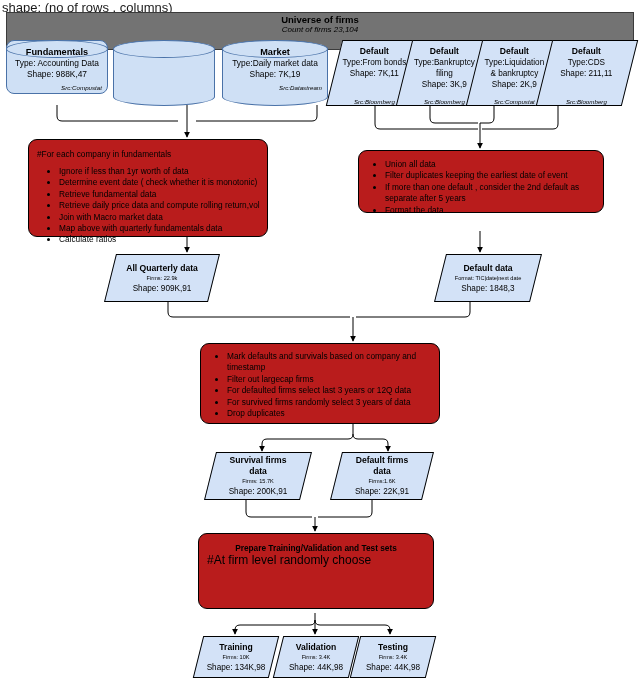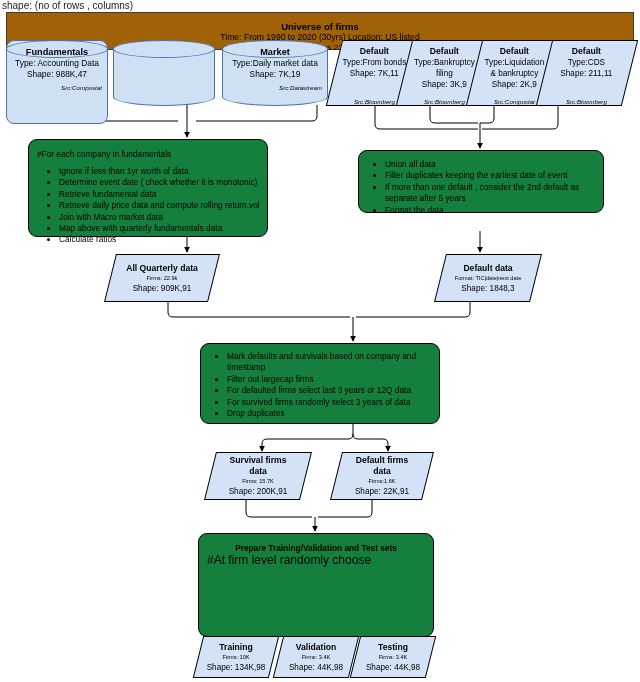--- a/index.html
+++ b/index.html
@@ -5,28 +5,28 @@
   html,body{margin:0;padding:0;background:#ffffff;}
   body{
     font-family:"Liberation Sans", sans-serif;
     width:640px;height:682px;position:relative;overflow:hidden;
     color:#000;
   }
   #stage{position:absolute;left:0;top:0;width:640px;height:682px;}
   svg.connectors{position:absolute;left:0;top:0;width:640px;height:682px;pointer-events:none;}
 
   .caption{
-    position:absolute;left:2px;top:0px;font-size:10px;color:#1a1a1a;
+    position:absolute;left:2px;top:0px;font-size:13px;color:#1a1a1a;
     white-space:nowrap;
   }
 
   
   .banner{
-    position:absolute;background:#a16207;border:1px solid #3b3b3b;
-    box-sizing:border-box;text-align:center;padding-top:8px;
+    position:absolute;background:#737373;border:1px solid #3b3b3b;
+    box-sizing:border-box;text-align:center;padding-top:1px;
   }
   .banner .b-title{font-size:9.5px;font-weight:bold;line-height:11px;}
   .banner .b-sub{font-size:8.6px;line-height:11px;}
   .banner .b-count{font-size:8px;font-style:italic;line-height:10px;}
 
   
   .cyl{
     position:absolute;box-sizing:border-box;
     background:#cfe0f5;border:1px solid #4a72a8;
     border-radius:50% / 14%;
@@ -57,21 +57,21 @@
   .para .p-title{font-size:8.6px;font-weight:bold;line-height:11px;}
   .para .p-line{font-size:8.2px;line-height:11px;}
   .para .p-small{font-size:5.6px;line-height:9px;}
   .para .p-src{font-size:6.2px;font-style:italic;line-height:9px;}
   .para.src-node > .unskew{justify-content:flex-start;padding-top:5px;}
   .para.src-node .p-src{margin-top:auto;padding-bottom:4px;}
 
   
   .proc{
     position:absolute;box-sizing:border-box;
-    background:#15803d;border:1.3px solid #000;border-radius:9px;
+    background:#b91c1c;border:1.3px solid #000;border-radius:9px;
   }
   .proc .p-head{font-size:8.3px;line-height:11px;padding:9px 0 0 8px;}
   .proc .p-head.centered{text-align:center;font-weight:bold;padding-left:0;}
   .proc .p-sub{font-size:12px;line-height:11px;padding:1px 0 0 8px;}
   .proc ul{margin:6px 0 0 0;padding-left:30px;}
   .proc li{font-size:8.3px;line-height:11.4px;}
   .proc.mid ul{margin-top:7px;padding-left:26px;}
   .proc.right-box ul{margin-top:8px;padding-left:26px;}
   .proc.prep ul{margin-top:6px;padding-left:36px;}
 </style>
@@ -121,25 +121,24 @@
       <path d="M315,620 Q315,625 310,625 L240,625 Q235,625 235,630 L235,634" marker-end="url(#arw)"></path>
       <path d="M315,620 L315,634" marker-end="url(#arw)"></path>
       <path d="M315,620 Q315,625 320,625 L385,625 Q390,625 390,630 L390,634" marker-end="url(#arw)"></path>
     </g>
   </svg>
 
   <div class="caption">shape: (no of rows , columns)</div>
 
   <div class="banner" style="left:6px;top:12px;width:628px;height:38px;">
     <div class="b-title">Universe of firms</div>
-    <div class="b-sub">Time: From 1990 to 2020 (30yrs)  Location: US listed</div>
     <div class="b-count">Count of firms 23,104</div>
   </div>
 
-  <div class="cyl" style="left:6px;top:40px;width:102px;height:84px;border-radius:8px;">
+  <div class="cyl" style="left:6px;top:40px;width:102px;height:54px;border-radius:8px;">
     <div class="cyl-cap"></div>
     <div class="cyl-inner">
       <div class="c-title">Fundamentals</div>
       <div class="c-line">Type: Accounting Data</div>
       <div class="c-line">Shape: 988K,47</div>
       <div class="c-src">Src:Compustat</div>
     </div>
   </div>
 
   <div class="cyl" style="left:113px;top:40px;width:102px;height:66px;">
@@ -252,21 +251,21 @@
 
   <div class="para" style="left:336px;top:452px;width:92px;height:48px;">
     <div class="unskew">
       <div class="p-title">Default firms</div>
       <div class="p-title">data</div>
       <div class="p-small">Firms:1.6K</div>
       <div class="p-line">Shape: 22K,91</div>
     </div>
   </div>
 
-  <div class="proc prep" style="left:198px;top:533px;width:236px;height:104px;">
+  <div class="proc prep" style="left:198px;top:533px;width:236px;height:76px;">
     <div class="p-head centered">Prepare Training/Validation and Test sets</div>
     <div class="p-sub">#At firm level randomly choose</div>
   </div>
 
   <div class="para" style="left:198px;top:636px;width:76px;height:42px;">
     <div class="unskew">
       <div class="p-title">Training</div>
       <div class="p-small">Firms: 10K</div>
       <div class="p-line">Shape: 134K,98</div>
     </div>

